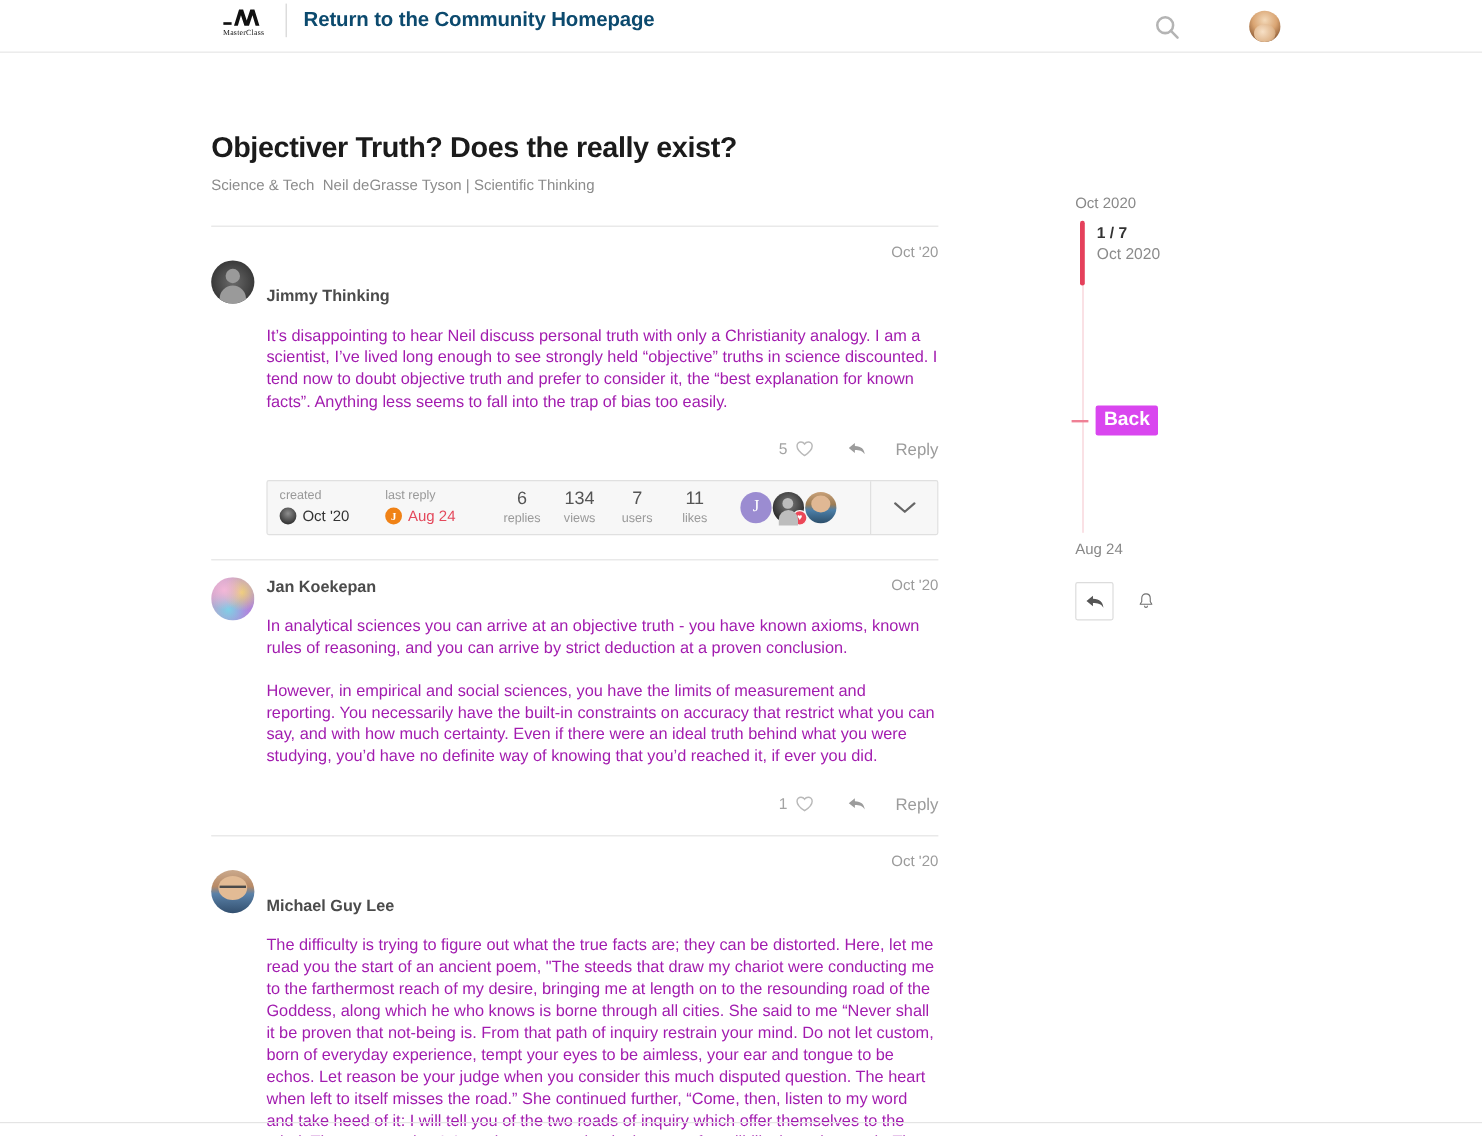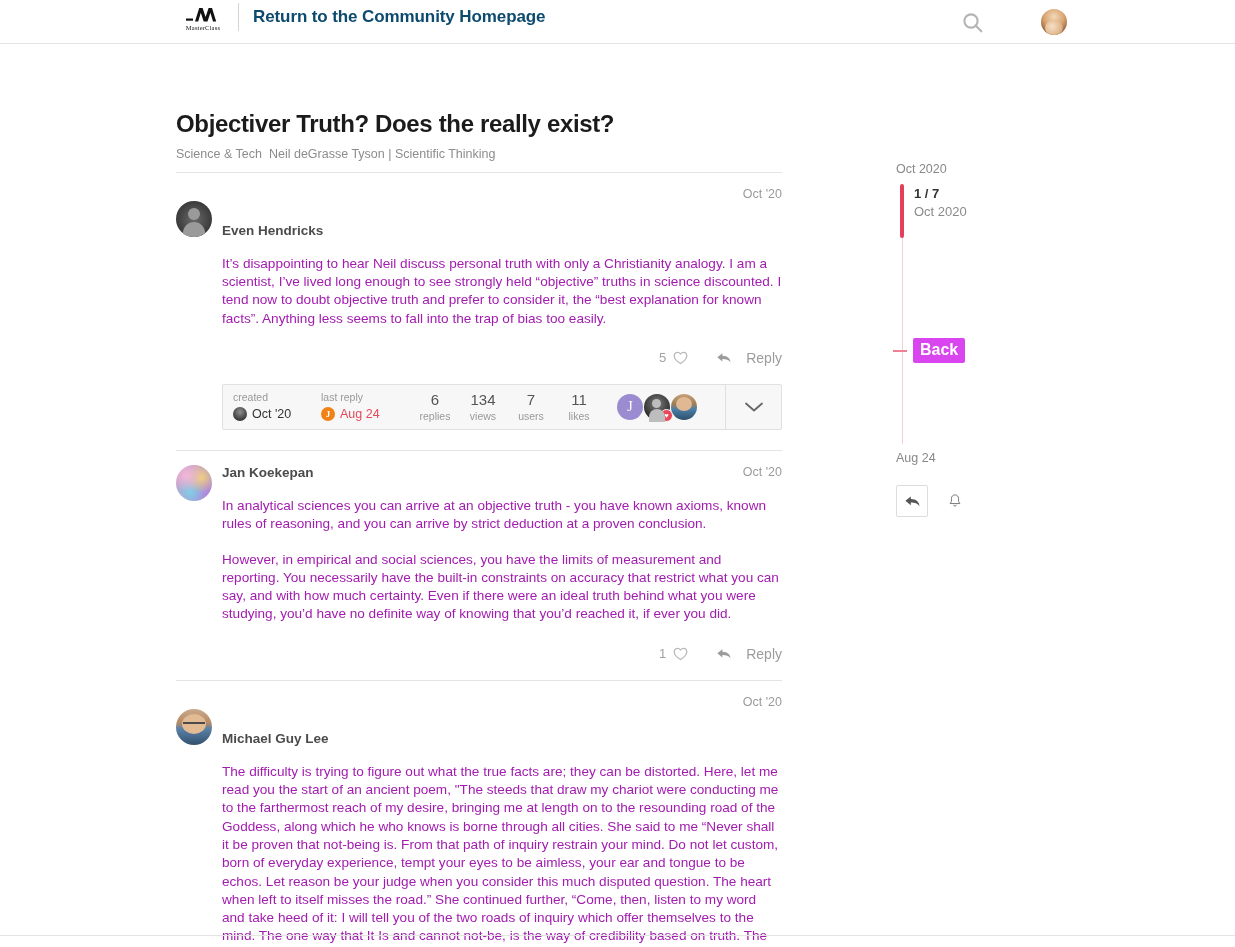--- a/index.html
+++ b/index.html
@@ -92,21 +92,21 @@
     font-size: 24px;
     font-weight: bold;
     color: #1b1b1b;
     letter-spacing: -0.35px;
     margin: 0 0 8px 0;
     line-height: 1.2;
   }
   .topic-categories {
     font-size: 12.5px;
     color: #8c8c8c;
-    padding-bottom: 11px;
+    padding-bottom: 27px;
     border-bottom: 1px solid #e4e4e4;
     display: flex; gap: 7px;
   }
   .cat-link { color: #8c8c8c; text-decoration: none; }
 
   
   .post { padding: 14px 0 0 0; position: relative; }
   .post + .post { border-top: 1px solid #e4e4e4; }
   .post-head {
     display: flex; align-items: flex-start;
@@ -172,21 +172,21 @@
   .post-actions {
     display: flex; justify-content: flex-end; align-items: center;
     gap: 28px;
     padding: 22px 0 18px 0;
   }
   .like-group {
     display: flex; align-items: center; gap: 7px;
     font-size: 13px; color: #a3a3a3; cursor: pointer;
   }
   .reply-group {
-    display: flex; align-items: center; gap: 14px;
+    display: flex; align-items: center; gap: 24px;
     font-size: 14px; color: #9c9c9c; cursor: pointer;
   }
 
   
   .topic-map {
     margin: 0 0 0 46px;
     border: 1px solid #e0e0e0;
     background: #f7f7f7;
     display: flex; align-items: stretch;
     height: 46px;
@@ -356,21 +356,21 @@
     <h1 class="topic-title">Objectiver Truth? Does the really exist?</h1>
 
     <div class="topic-categories">
       <a class="cat-link" href="#">Science &amp; Tech</a>
       <a class="cat-link" href="#">Neil deGrasse Tyson | Scientific Thinking</a>
     </div>
 
     <div class="post">
       <div class="post-avatar av-anon"></div>
       <div class="post-head">
-        <span class="post-author">Even Hendricks</span>
+        <span class="post-author">Jimmy Thinking</span>
         <span class="post-date">Oct '20</span>
       </div>
       <div class="post-body">
         <p>It’s disappointing to hear Neil discuss personal truth with only a Christianity analogy. I am a scientist, I’ve lived long enough to see strongly held “objective” truths in science discounted. I tend now to doubt objective truth and prefer to consider it, the “best explanation for known facts”. Anything less seems to fall into the trap of bias too easily.</p>
       </div>
       <div class="post-actions">
         <div class="like-group">
           <span>5</span>
           <svg width="15" height="14" viewBox="0 0 15 14">
             <path d="M7.5 12.6 C7.5 12.6 1.2 8.6 1.2 4.7 C1.2 2.6 2.8 1.3 4.5 1.3 C5.8 1.3 6.9 2.1 7.5 3 C8.1 2.1 9.2 1.3 10.5 1.3 C12.2 1.3 13.8 2.6 13.8 4.7 C13.8 8.6 7.5 12.6 7.5 12.6 Z" fill="none" stroke="#b9b9b9" stroke-width="1.2"></path>

